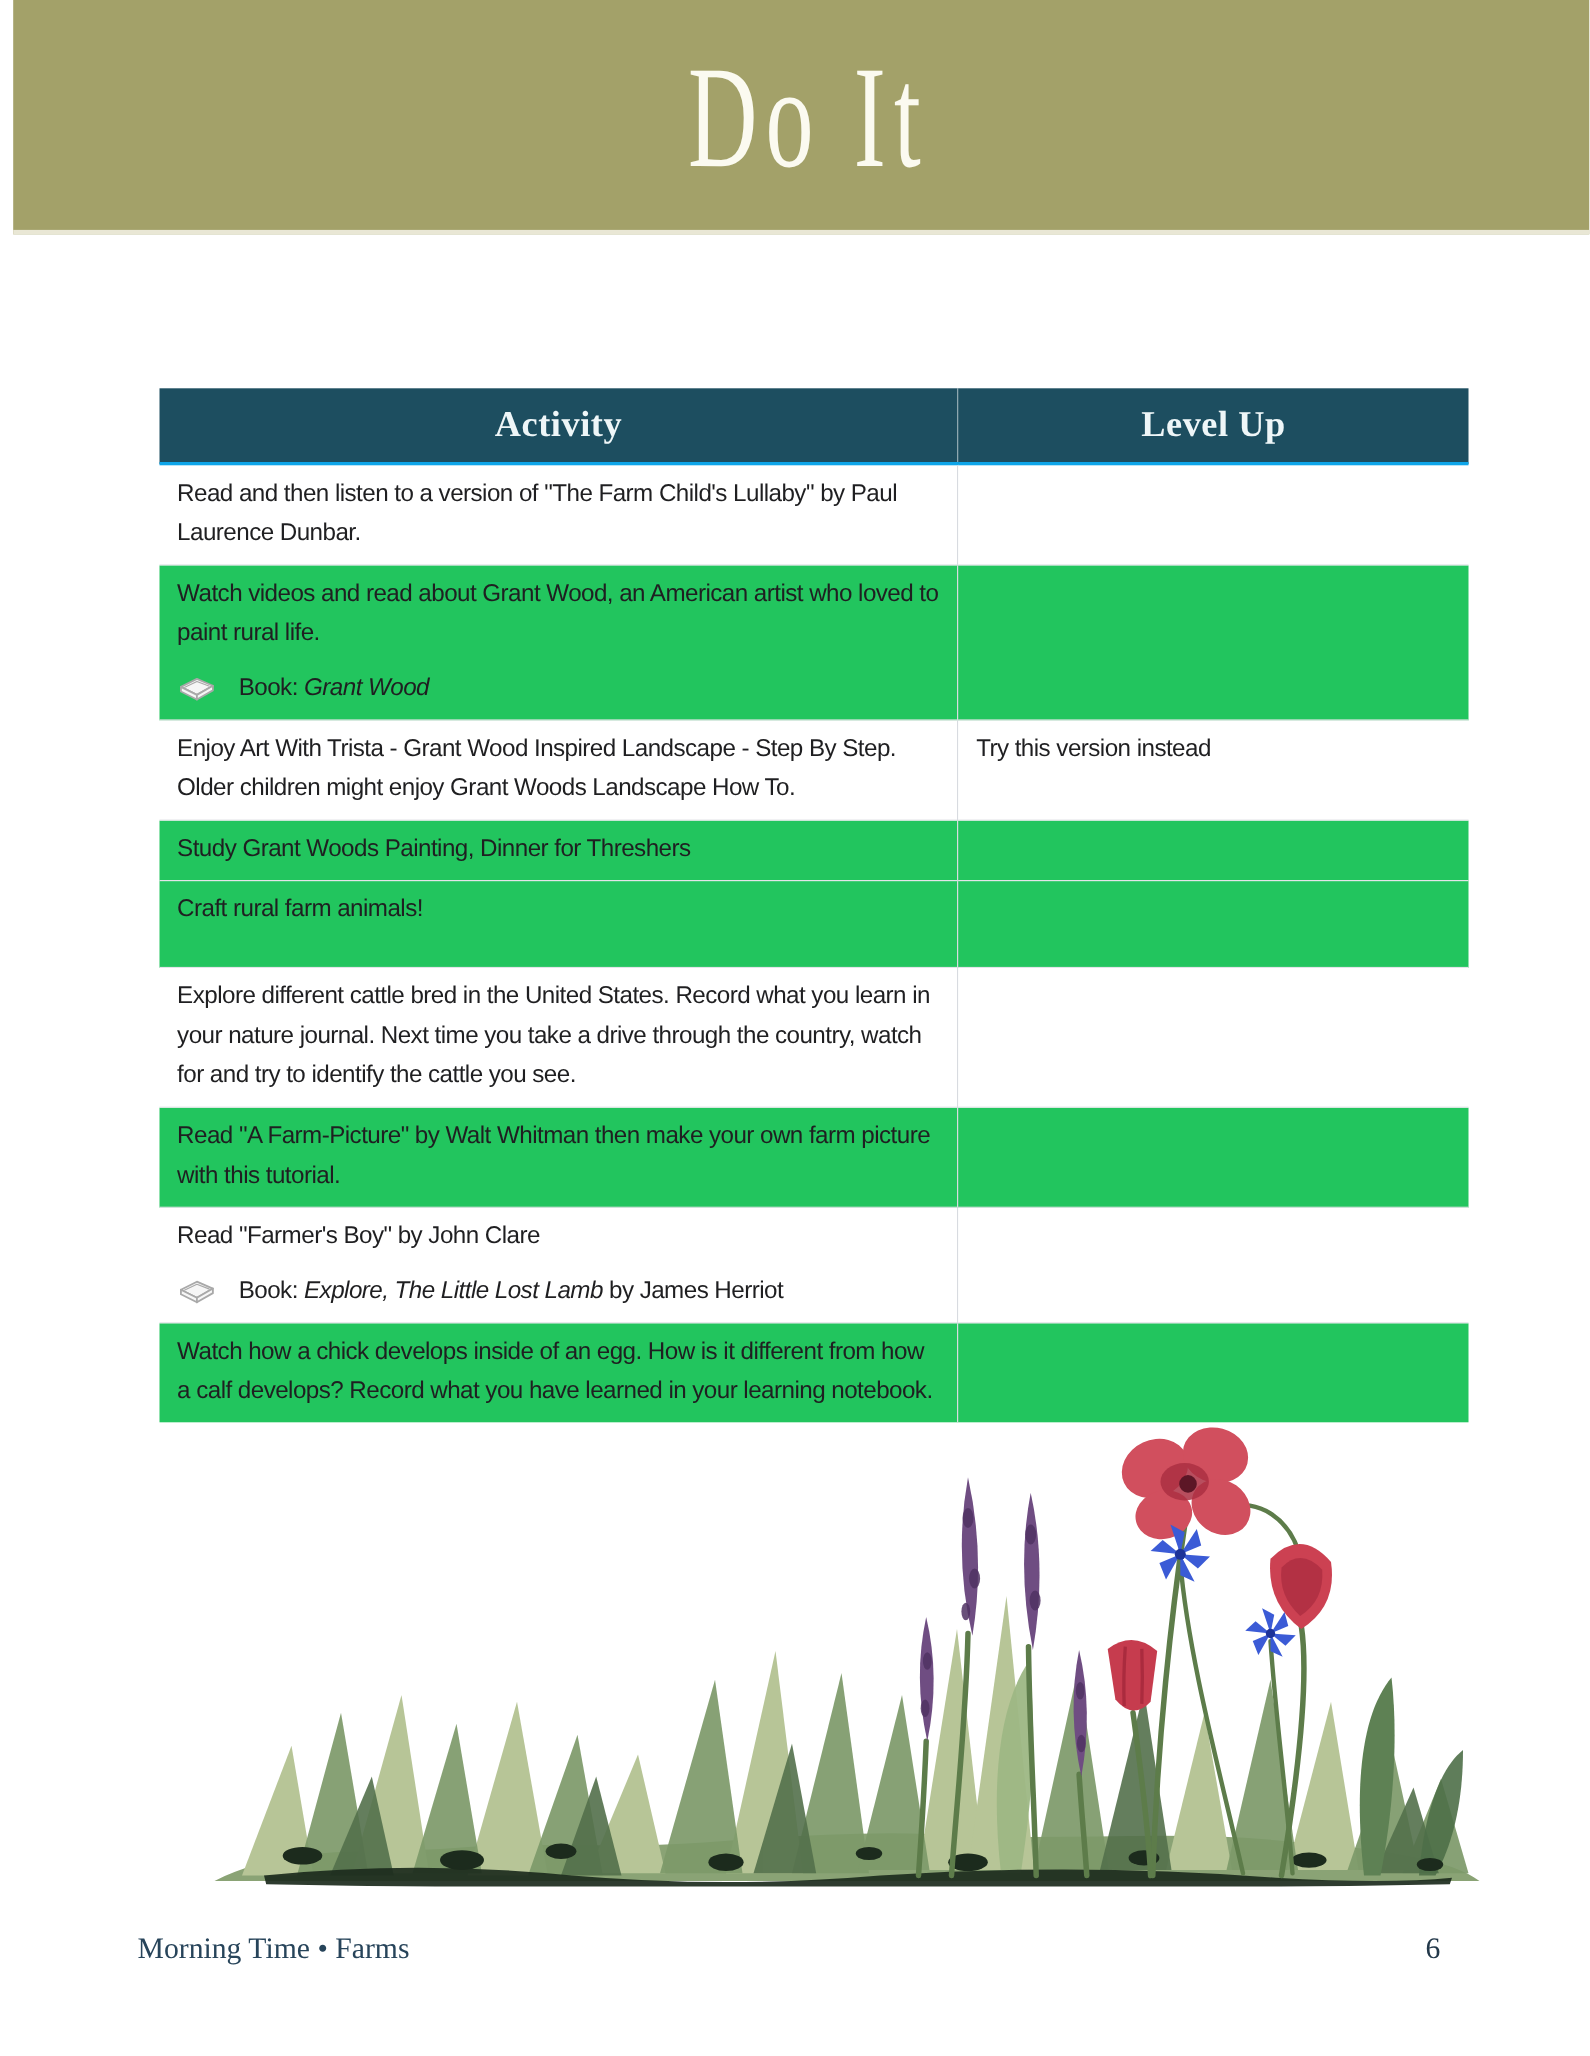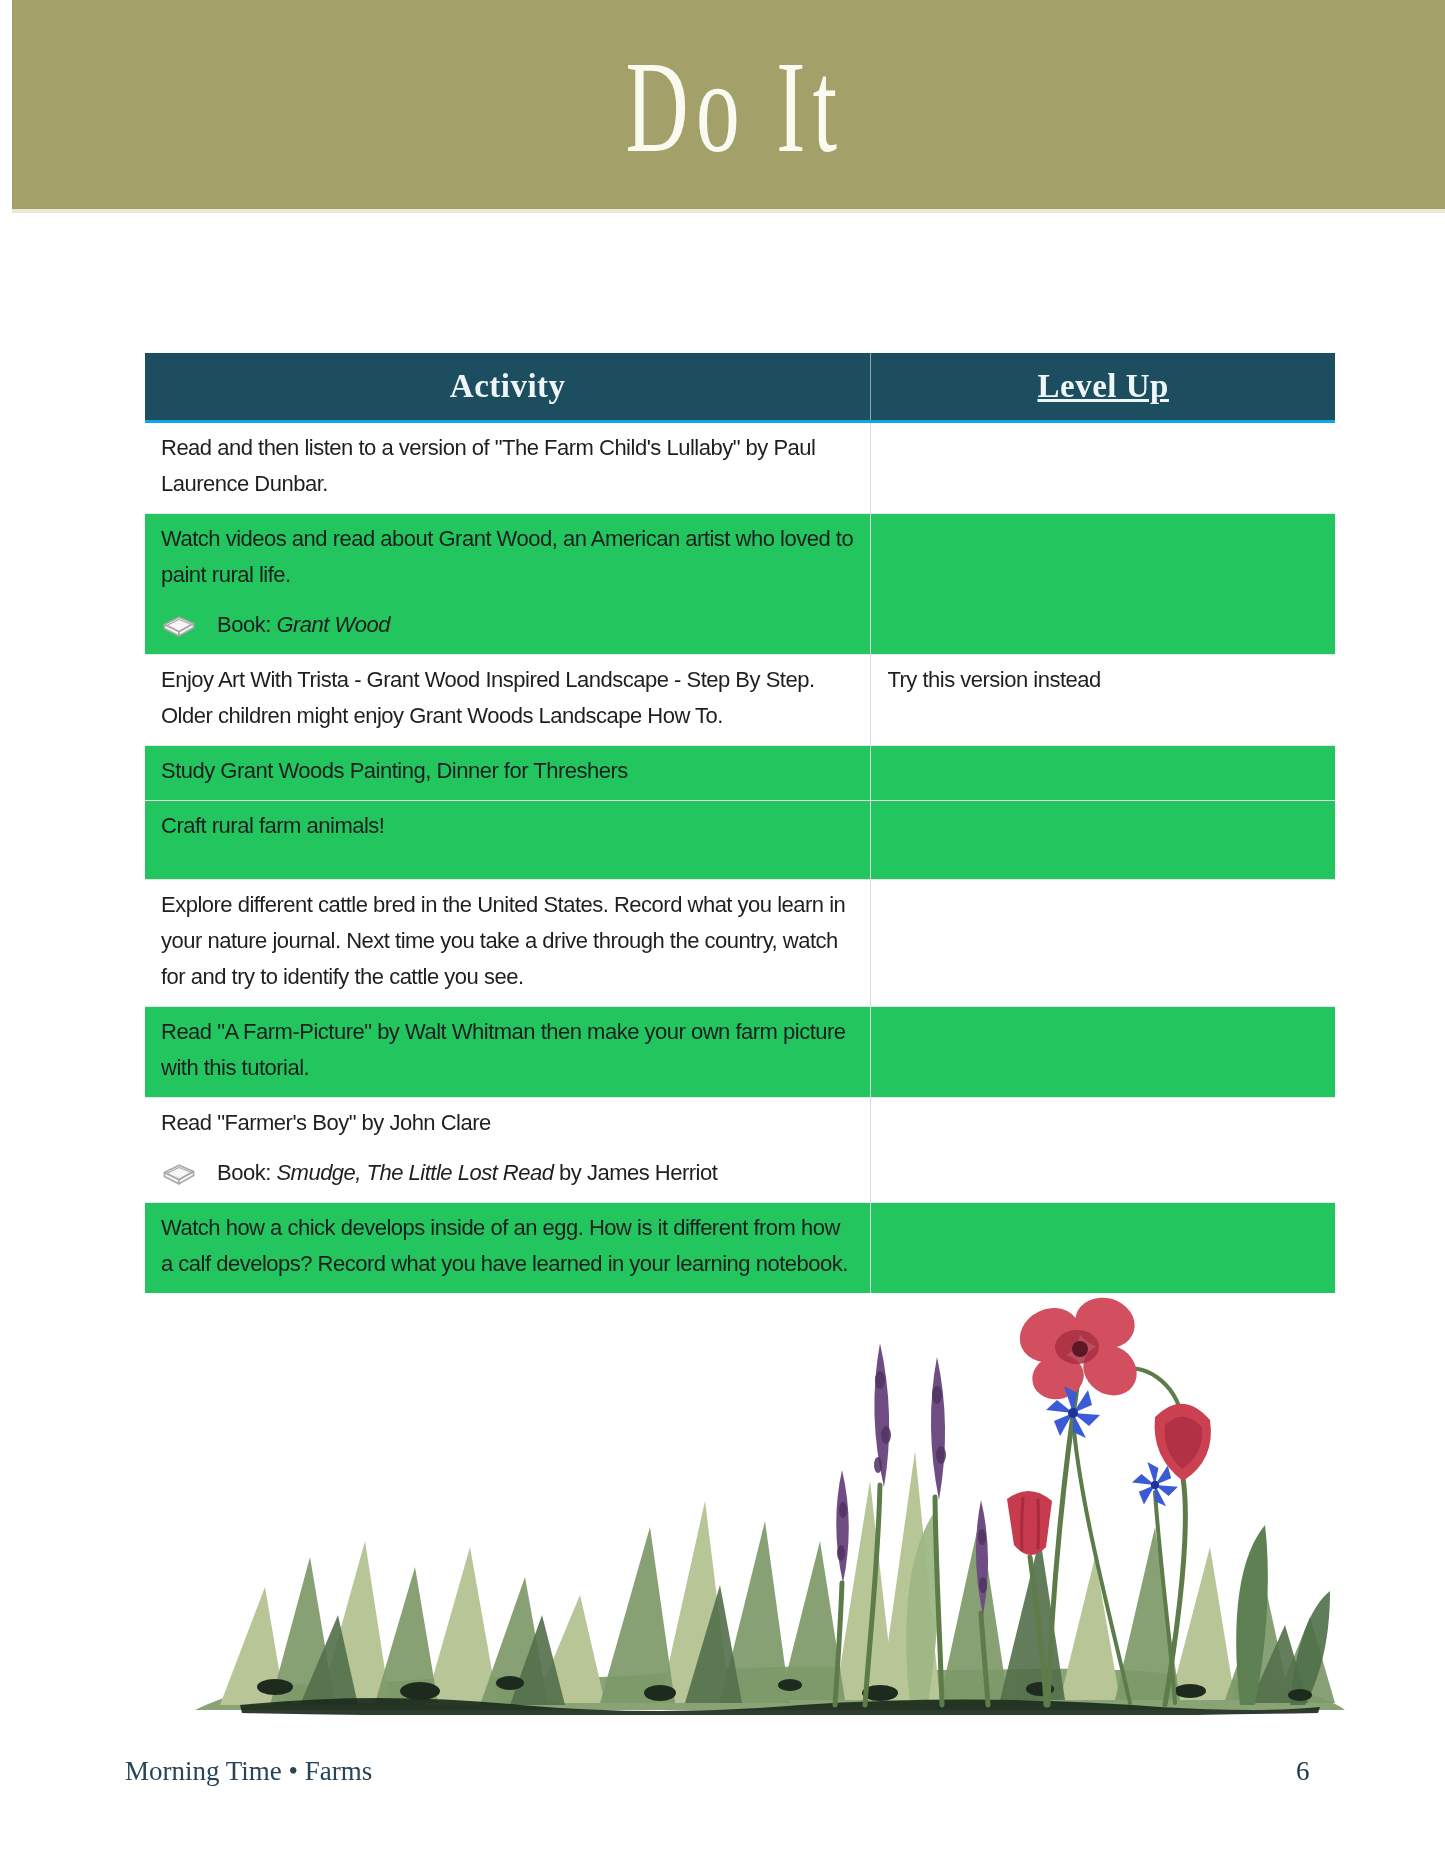--- a/index.html
+++ b/index.html
@@ -38,21 +38,21 @@
     background:#1d4e60;
     color:#eef6f8;
     font-family:"Liberation Serif",serif;
     font-weight:700;
     font-size:33px;
     height:65px;
     text-align:center;
     border-bottom:3px solid #0ea5e9;
     letter-spacing:.5px;
   }
-  .doc-table th.level{border-left:1px solid rgba(255,255,255,.5);text-decoration:underline;}
+  .doc-table th.level{border-left:1px solid rgba(255,255,255,.5);}
   .doc-table td{
     vertical-align:top;
     font-size:22px;
     letter-spacing:-0.5px;
     line-height:36px;
     color:#1f1f21;
     padding:7px 16px 11px 16px;
     background:#ffffff;
   }
   .doc-table tr.shaded td{background:#22c55e;}
@@ -186,21 +186,21 @@
         <span>Read "Farmer's Boy" by John Clare</span>
         <span class="book-line">
           <svg class="book-icon" width="36" height="27" viewBox="0 0 34 26">
             <g stroke="#a9a9a9" fill="#f6f6f6" stroke-width="1.6" stroke-linejoin="round">
               <path d="M3 12 L17 5 L31 11 L17 19 Z"></path>
               <path d="M3 12 L3 16 L17 23 L17 19 Z"></path>
               <path d="M31 11 L31 15 L17 23 L17 19 Z"></path>
               <path d="M6 12.5 L17 7.2 L28 11.5" fill="none" stroke-width="1"></path>
             </g>
           </svg>
-          <span class="book-text"><span>Book:</span> <span class="it">Smudge, The Little Lost Read</span><span> by James Herriot</span></span>
+          <span class="book-text"><span>Book:</span> <span class="it">Explore, The Little Lost Lamb</span><span> by James Herriot</span></span>
         </span>
       </td>
       <td class="cell level">
         <span></span>
       </td>
     </tr>
 
     <tr class="shaded">
       <td class="cell activity">
         <span>Watch how a chick develops inside of an egg. How is it different from how a calf develops? Record what you have learned in your learning notebook.</span>

